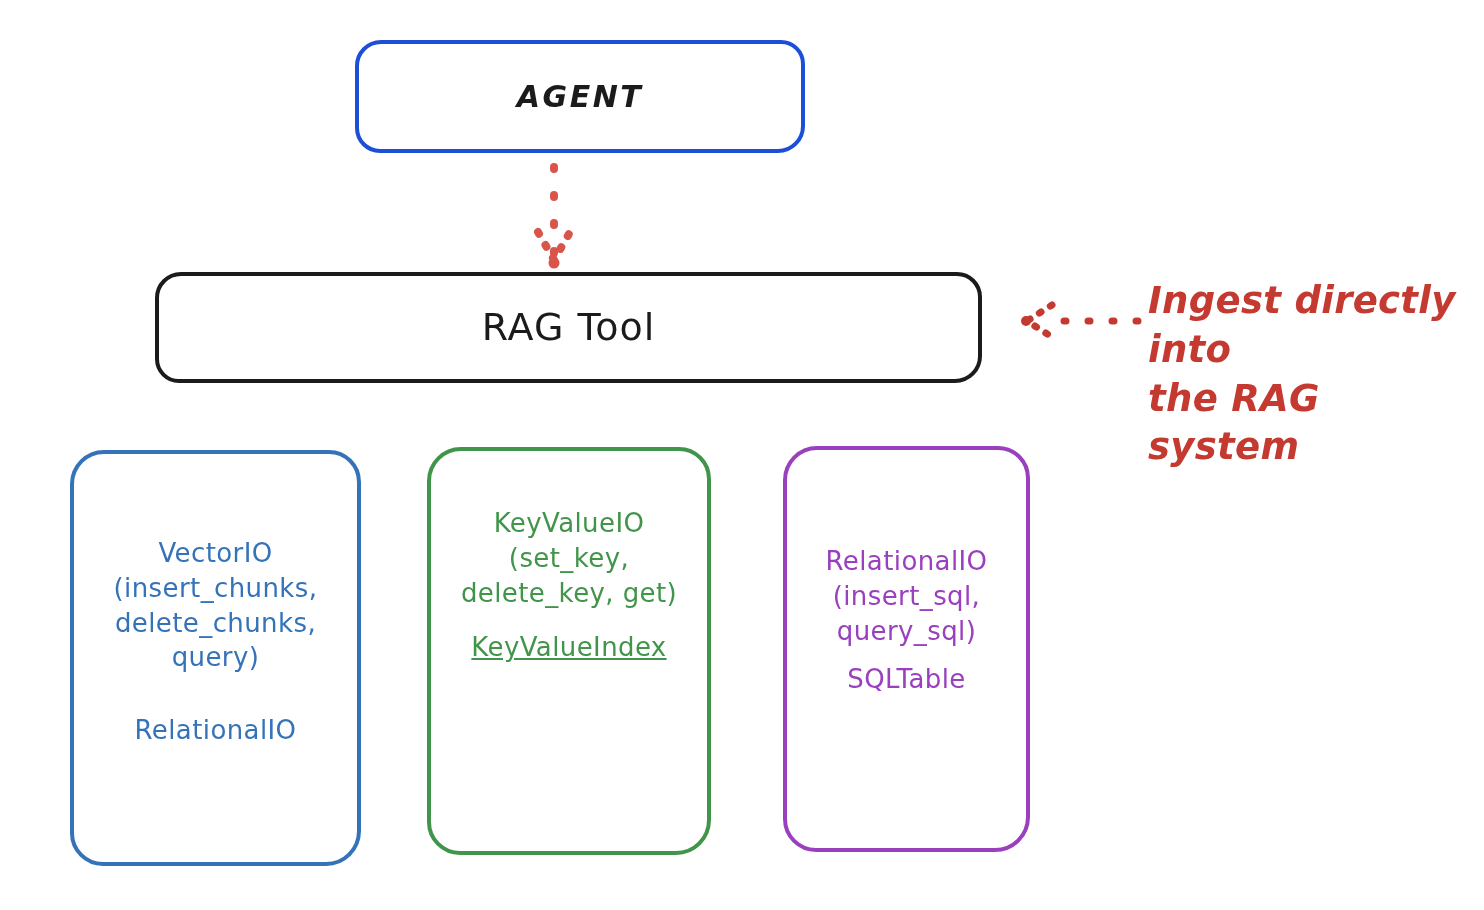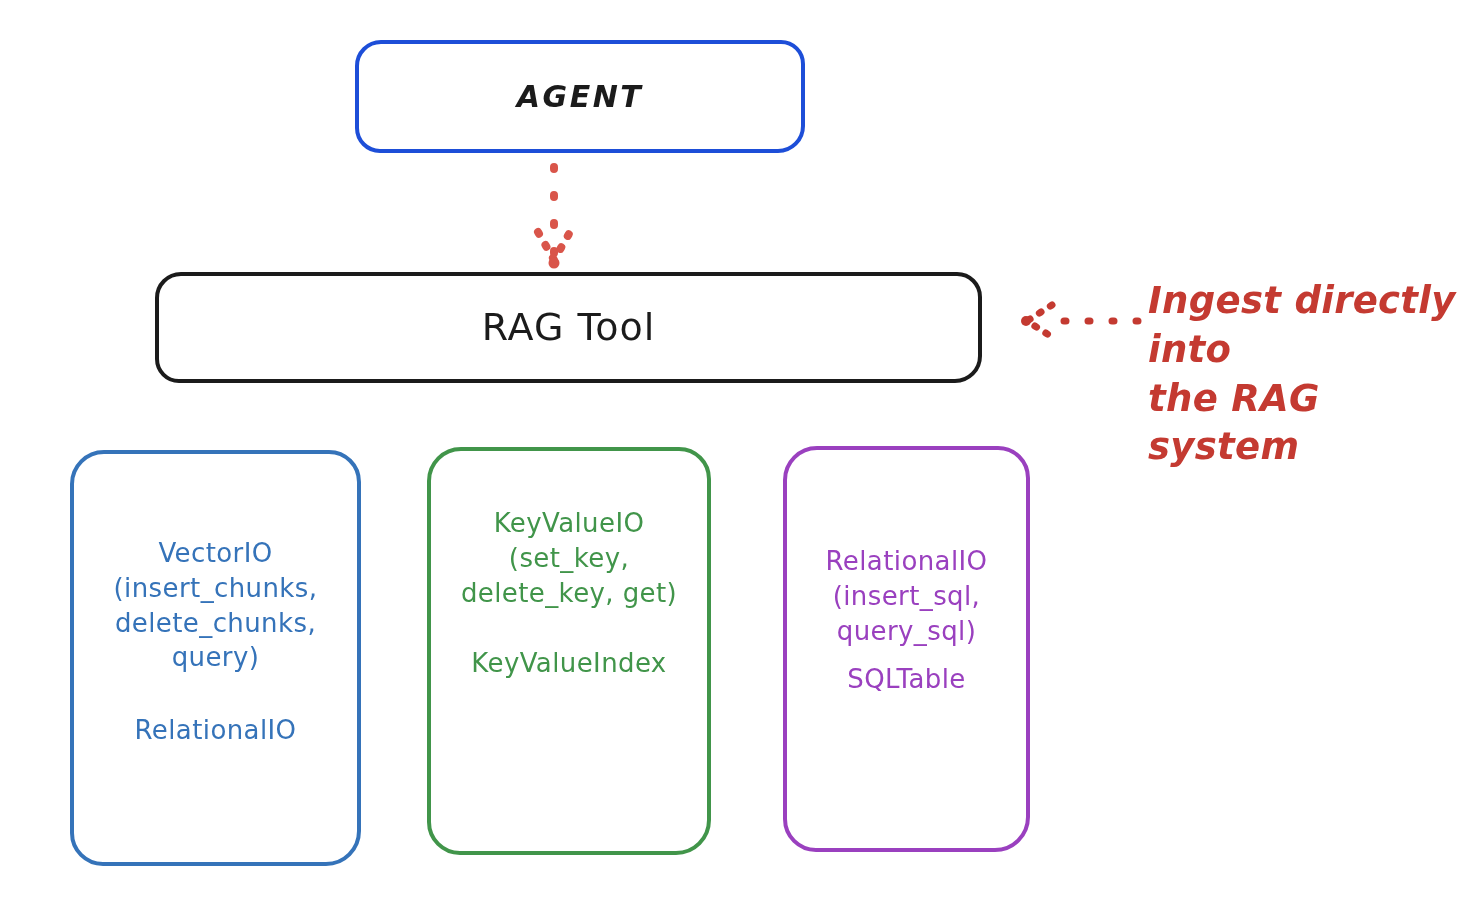--- a/index.html
+++ b/index.html
@@ -108,21 +108,21 @@
   #keyvalueio-node {
     left: 427px;
     top: 447px;
     width: 284px;
     height: 408px;
     border-color: #41954a;
   }
   #keyvalueio-node .stack { padding-top: 55px; }
   #keyvalueio-node .api,
   #keyvalueio-node .index { color: #41954a; }
-  #keyvalueio-node .index { margin-top: 38px; }
+  #keyvalueio-node .index { margin-top: 22px; text-decoration: underline; }
 
   #relationalio-node {
     left: 783px;
     top: 446px;
     width: 247px;
     height: 406px;
     border-color: #9a40bf;
   }
   #relationalio-node .stack { padding-top: 94px; }
   #relationalio-node .api,

